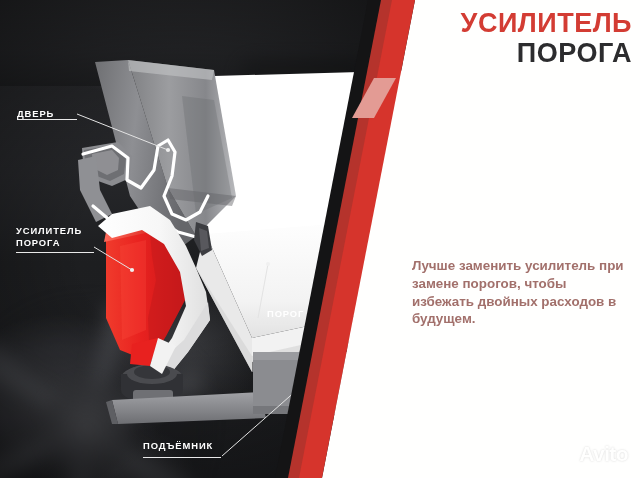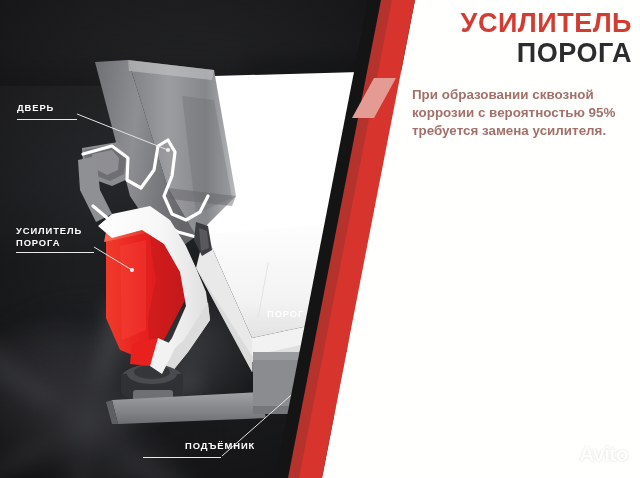--- a/index.html
+++ b/index.html
@@ -64,24 +64,24 @@
   .title-2{font-size:27px;font-weight:bold;color:#2c2c2e;letter-spacing:.5px;line-height:1.12;}
 
   .para{position:absolute;left:412px;width:216px;font-size:13.4px;line-height:1.33;font-weight:bold;}
   .p1{top:86px;color:#a2706b;}
   .p2{top:190px;color:#212123;}
   .p3{top:257px;color:#a2706b;}
 
   
   .callout{position:absolute;color:#fff;font-size:9.4px;font-weight:bold;letter-spacing:.9px;
     line-height:1.28;white-space:pre-line;}
-  .c-dver{left:17px;top:102px;}
+  .c-dver{left:17px;top:108px;}
   .c-usil{left:16px;top:225px;}
   .c-porog{left:267px;top:308px;}
-  .c-podyom{left:143px;top:440px;margin-left:42px;}
+  .c-podyom{left:143px;top:440px;}
   .rule{position:absolute;height:1.4px;background:#e9e9e9;}
   .r-dver{left:17px;top:119px;width:60px;}
   .r-usil{left:16px;top:252px;width:78px;}
   .r-porog{left:256px;top:324px;width:48px;}
   .r-podyom{left:143px;top:457px;width:78px;}
 
   .leader{position:absolute;stroke:#e3e3e3;stroke-width:1;fill:none;}
   .dot{fill:#f0f0f0;}
 
   
@@ -246,21 +246,21 @@
   <div class="red-stripe-2"></div>
   <div class="white-wedge"></div>
   <div class="red-stripe"></div>
   <div class="pink-accent"></div>
 
   <div class="title-block">
     <div class="title-1">УСИЛИТЕЛЬ</div>
     <div class="title-2">ПОРОГА</div>
   </div>
 
-  <div class="para p1">При образовании сквозной коррозии с вероятностью 95% требуется замена усилителя.</div>
+  <div class="para p3">Лучше заменить усилитель при замене порогов, чтобы избежать двойных расходов в будущем.</div>
 
   <div class="avito">
     <svg class="avito-mark" viewBox="0 0 24 24">
       <circle cx="6.3" cy="7.6" r="4.4" fill="#ffffff"></circle>
       <circle cx="15.6" cy="6.1" r="3.0" fill="#ffffff"></circle>
       <circle cx="7.0" cy="17.3" r="3.6" fill="#ffffff"></circle>
       <circle cx="16.7" cy="15.7" r="4.7" fill="#ffffff"></circle>
     </svg>
     <span class="avito-word">Avito</span>
   </div>

